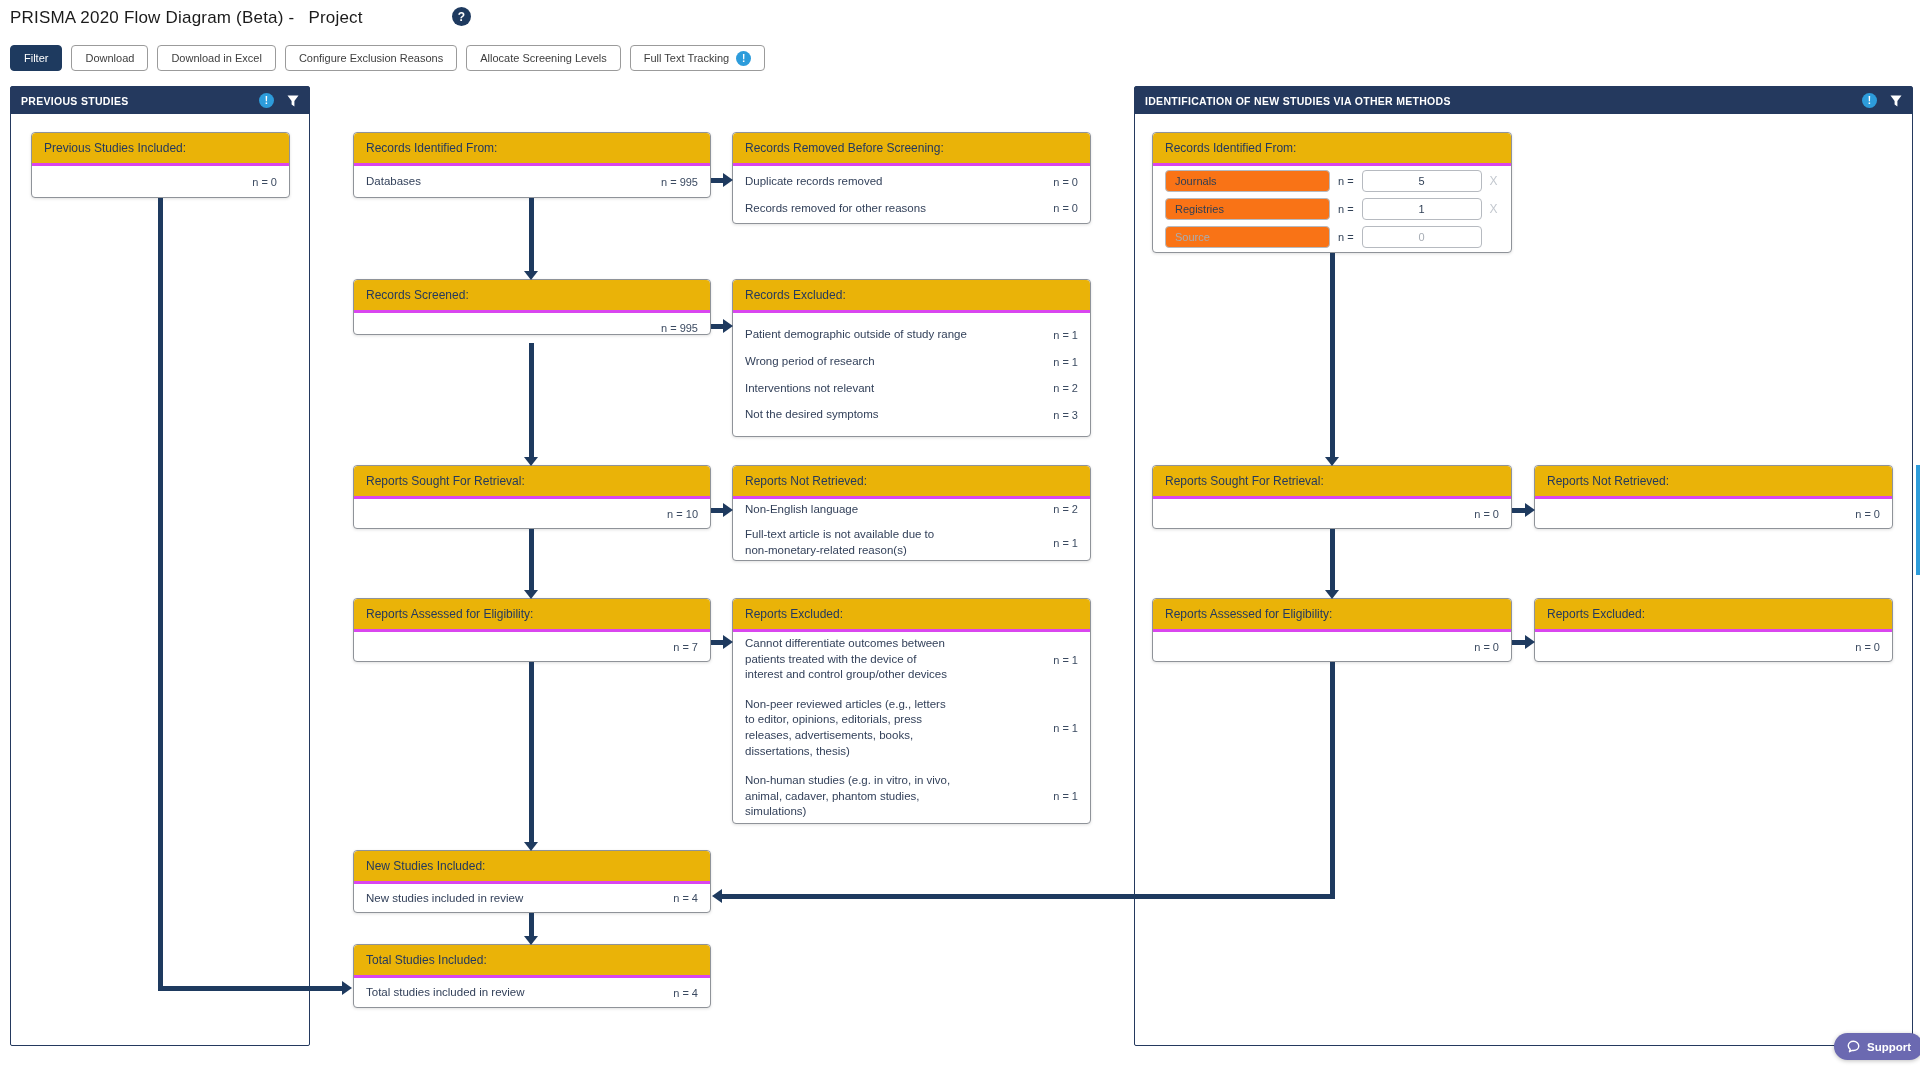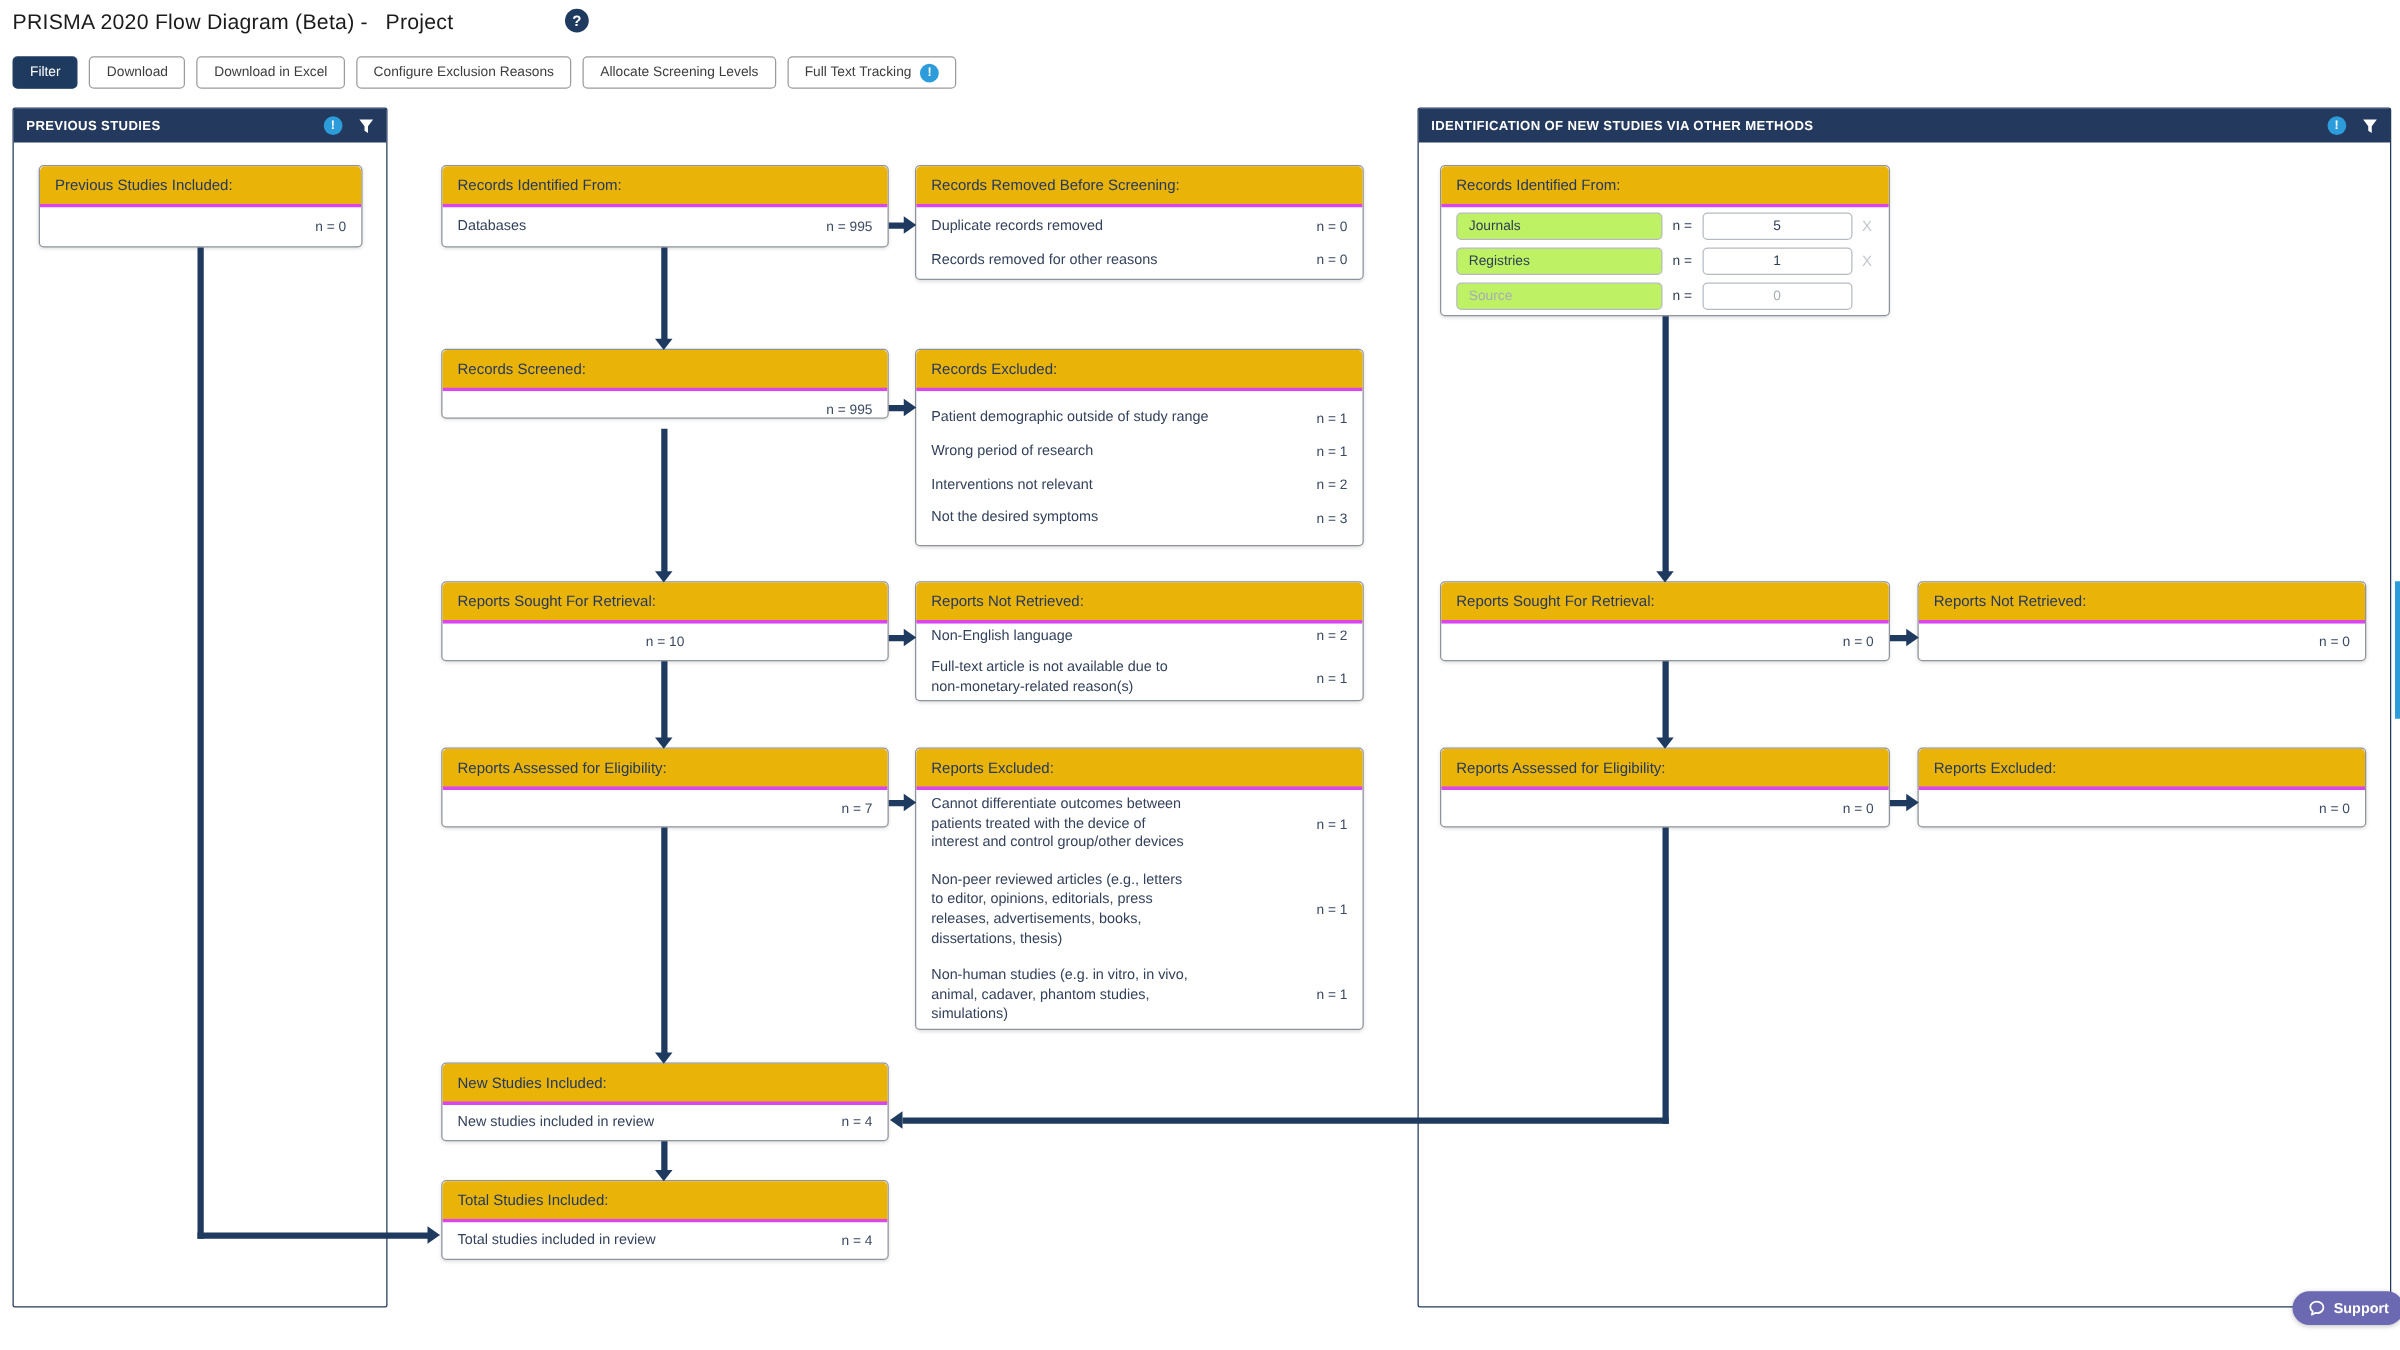--- a/index.html
+++ b/index.html
@@ -35,21 +35,21 @@
     height:33px; display:flex; align-items:center; padding:0 12px; font-size:12px; color:#24395e; }
   .fbox-body { display:flex; flex-direction:column; justify-content:center; padding:6px 12px; }
   .frow { display:flex; align-items:center; justify-content:space-between; gap:10px; }
   .frow .lbl { font-size:11.5px; color:#33415a; line-height:1.35; max-width:68%; }
   .frow .nval { font-size:11px; color:#3b4a61; white-space:nowrap; }
   .n-only { justify-content:flex-end; }
 
   
   .inp-row { display:flex; align-items:center; gap:8px; }
   .inp-src { width:165px; height:22px; border:1px solid #b6bac0; border-radius:4px; padding:0 9px;
-    font-size:11px; color:#2f3f55; font-family:"Liberation Sans", sans-serif; background:#bef264; }
+    font-size:11px; color:#2f3f55; font-family:"Liberation Sans", sans-serif; background:#f97316; }
   .inp-src::placeholder, .inp-num::placeholder { color:#a7adb5; }
   .n-eq { font-size:11px; color:#2f3f55; white-space:nowrap; }
   .inp-num { width:120px; height:22px; border:1px solid #b6bac0; border-radius:4px; text-align:center;
     font-size:11px; color:#2f3f55; font-family:"Liberation Sans", sans-serif; background:#fff; }
   .x-btn { font-size:12px; color:#c3c8cf; cursor:pointer; background:none; border:none; font-family:"Liberation Sans", sans-serif; }
 
   
   .stem-v { position:absolute; width:5px; background:#1e3a5f; z-index:5; }
   .stem-h { position:absolute; height:5px; background:#1e3a5f; z-index:5; }
   .head-down { position:absolute; width:0; height:0; border-left:7px solid transparent; border-right:7px solid transparent;
@@ -143,21 +143,21 @@
     <div class="fbox-title">Records Screened:</div>
     <div class="fbox-body" style="height:30px;">
       <div class="frow n-only">
           <span class="nval">n = 995</span>
         </div>
     </div>
   </div>
 
   <div class="fbox" style="left:353px; top:465px; width:358px; height:64px;">
     <div class="fbox-title">Reports Sought For Retrieval:</div>
-    <div class="fbox-body" style="height:30px;align-items:center;">
+    <div class="fbox-body" style="height:30px;">
       <div class="frow n-only">
           <span class="nval">n = 10</span>
         </div>
     </div>
   </div>
 
   <div class="fbox" style="left:353px; top:598px; width:358px; height:64px;">
     <div class="fbox-title">Reports Assessed for Eligibility:</div>
     <div class="fbox-body" style="height:30px;">
       <div class="frow n-only">

